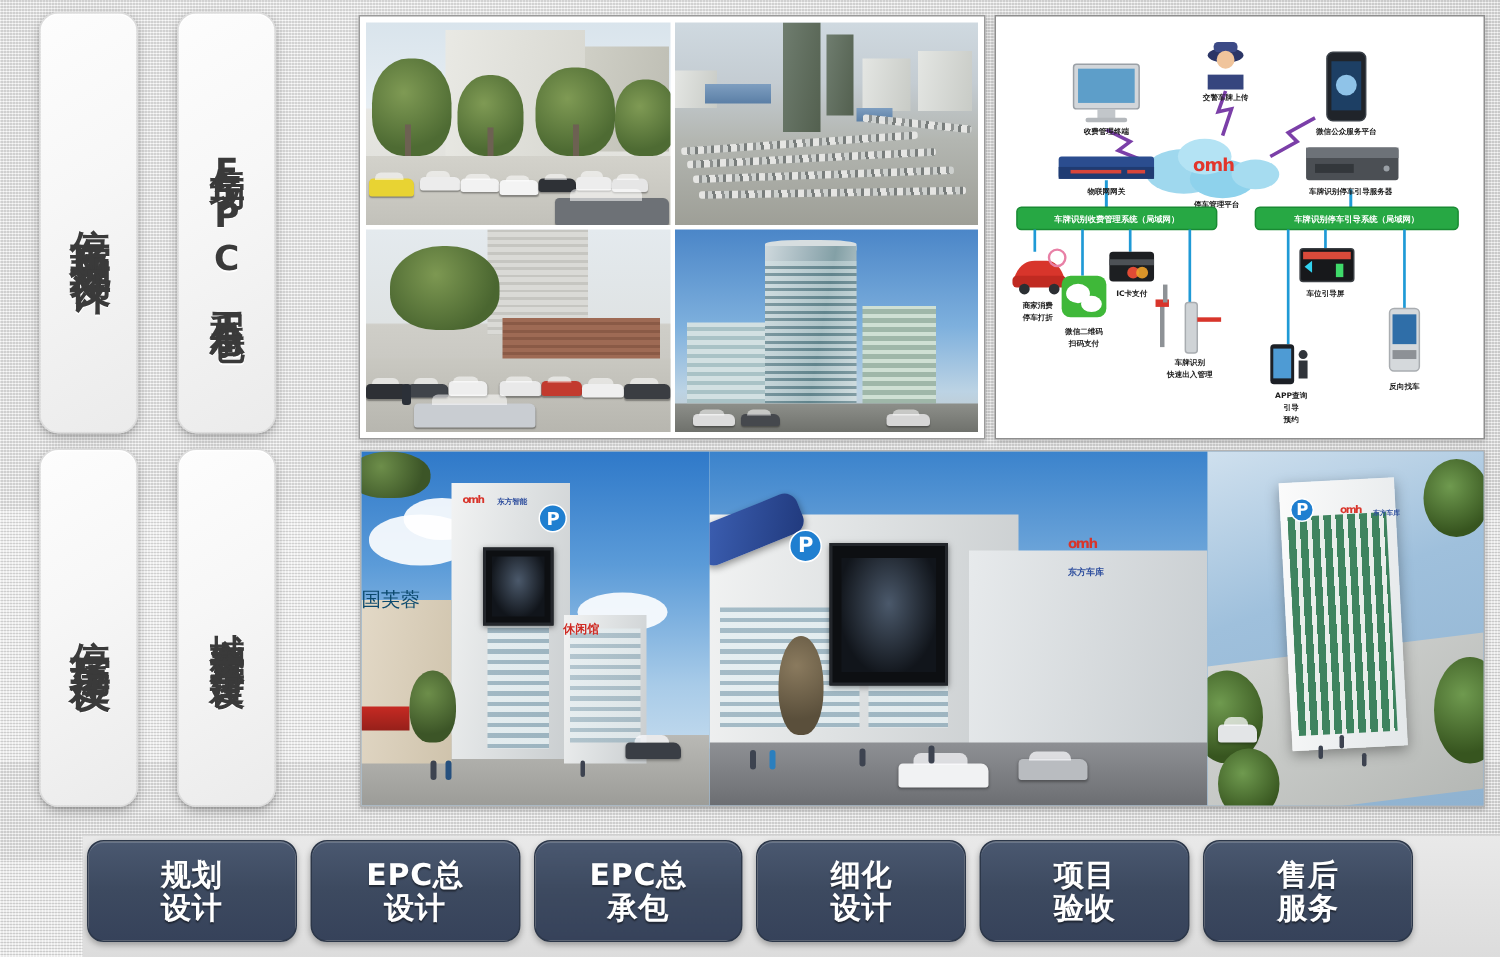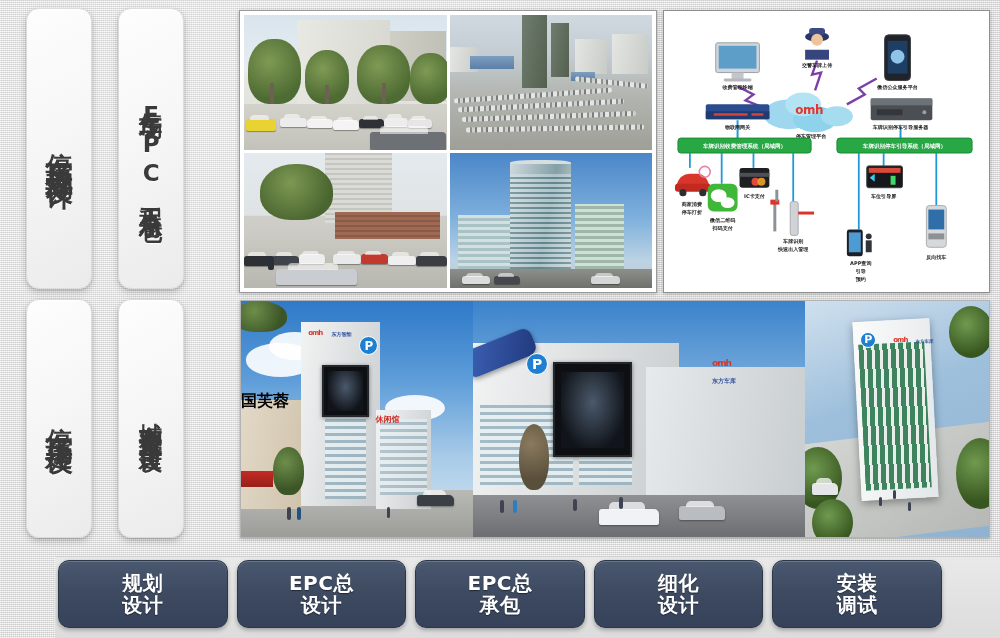--- a/index.html
+++ b/index.html
@@ -448,21 +448,21 @@
       <div class="ground" style="height:20%;"></div>
       <div class="facade" style="left:26%;top:9%;width:34%;height:78%;"></div>
       <div class="glass" style="left:36%;top:32%;width:18%;height:52%;"></div>
       <div class="facade" style="left:58%;top:46%;width:24%;height:42%;"></div>
       <div class="glass" style="left:60%;top:50%;width:20%;height:32%;opacity:.8"></div>
       <div class="facade" style="left:0%;top:42%;width:26%;height:46%;background:linear-gradient(100deg,#e3d9c7,#cfc3ac);"></div>
       <div class="logo-omh" style="left:29%;top:12%;font-size:7px;">omh</div>
       <div class="logo-cn" style="left:39%;top:12.5%;font-size:5px;">东方智能</div>
       <div class="pmark" style="left:51%;top:15%;width:19px;height:19px;font-size:12px;">P</div>
       <div class="billboard" style="left:35%;top:27%;width:20%;height:22%;"></div>
-      <div style="position:absolute;left:0%;top:38%;color:#000000;font-size:16px;font-weight:700;">国芙蓉</div>
+      <div style="position:absolute;left:0%;top:38%;color:#0c4a6e;font-size:13px;font-weight:400;">国芙蓉</div>
       <div style="position:absolute;left:58%;top:48%;color:#cf2b24;font-size:8px;font-weight:700;">休闲馆</div>
       <div class="shopred" style="left:0%;top:72%;width:14%;height:7%;"></div>
       <div class="treeR" style="left:14%;top:62%;width:13%;height:20%;"></div>
       <div class="treeR" style="left:-4%;top:0%;width:24%;height:13%;"></div>
       <div class="carR" style="left:76%;bottom:13%;width:16%;height:5%;background:#3a3e45;"></div>
       <div class="person" style="left:20%;bottom:7%;width:4px;height:13px;"></div>
       <div class="person" style="left:24%;bottom:7%;width:4px;height:13px;background:#26507e;"></div>
       <div class="person" style="left:63%;bottom:8%;width:3px;height:11px;"></div>
     </div>
 
@@ -508,17 +508,19 @@
 
   <div id="process-bar">
     <div class="step">规划
 设计</div>
     <div class="step">EPC总
 设计</div>
     <div class="step">EPC总
 承包</div>
     <div class="step">细化
 设计</div>
-    <div class="step">安装
-调试</div>
+    <div class="step">项目
+验收</div>
+    <div class="step">售后
+服务</div>
   </div>
 
 </div>
 
 </body></html>

